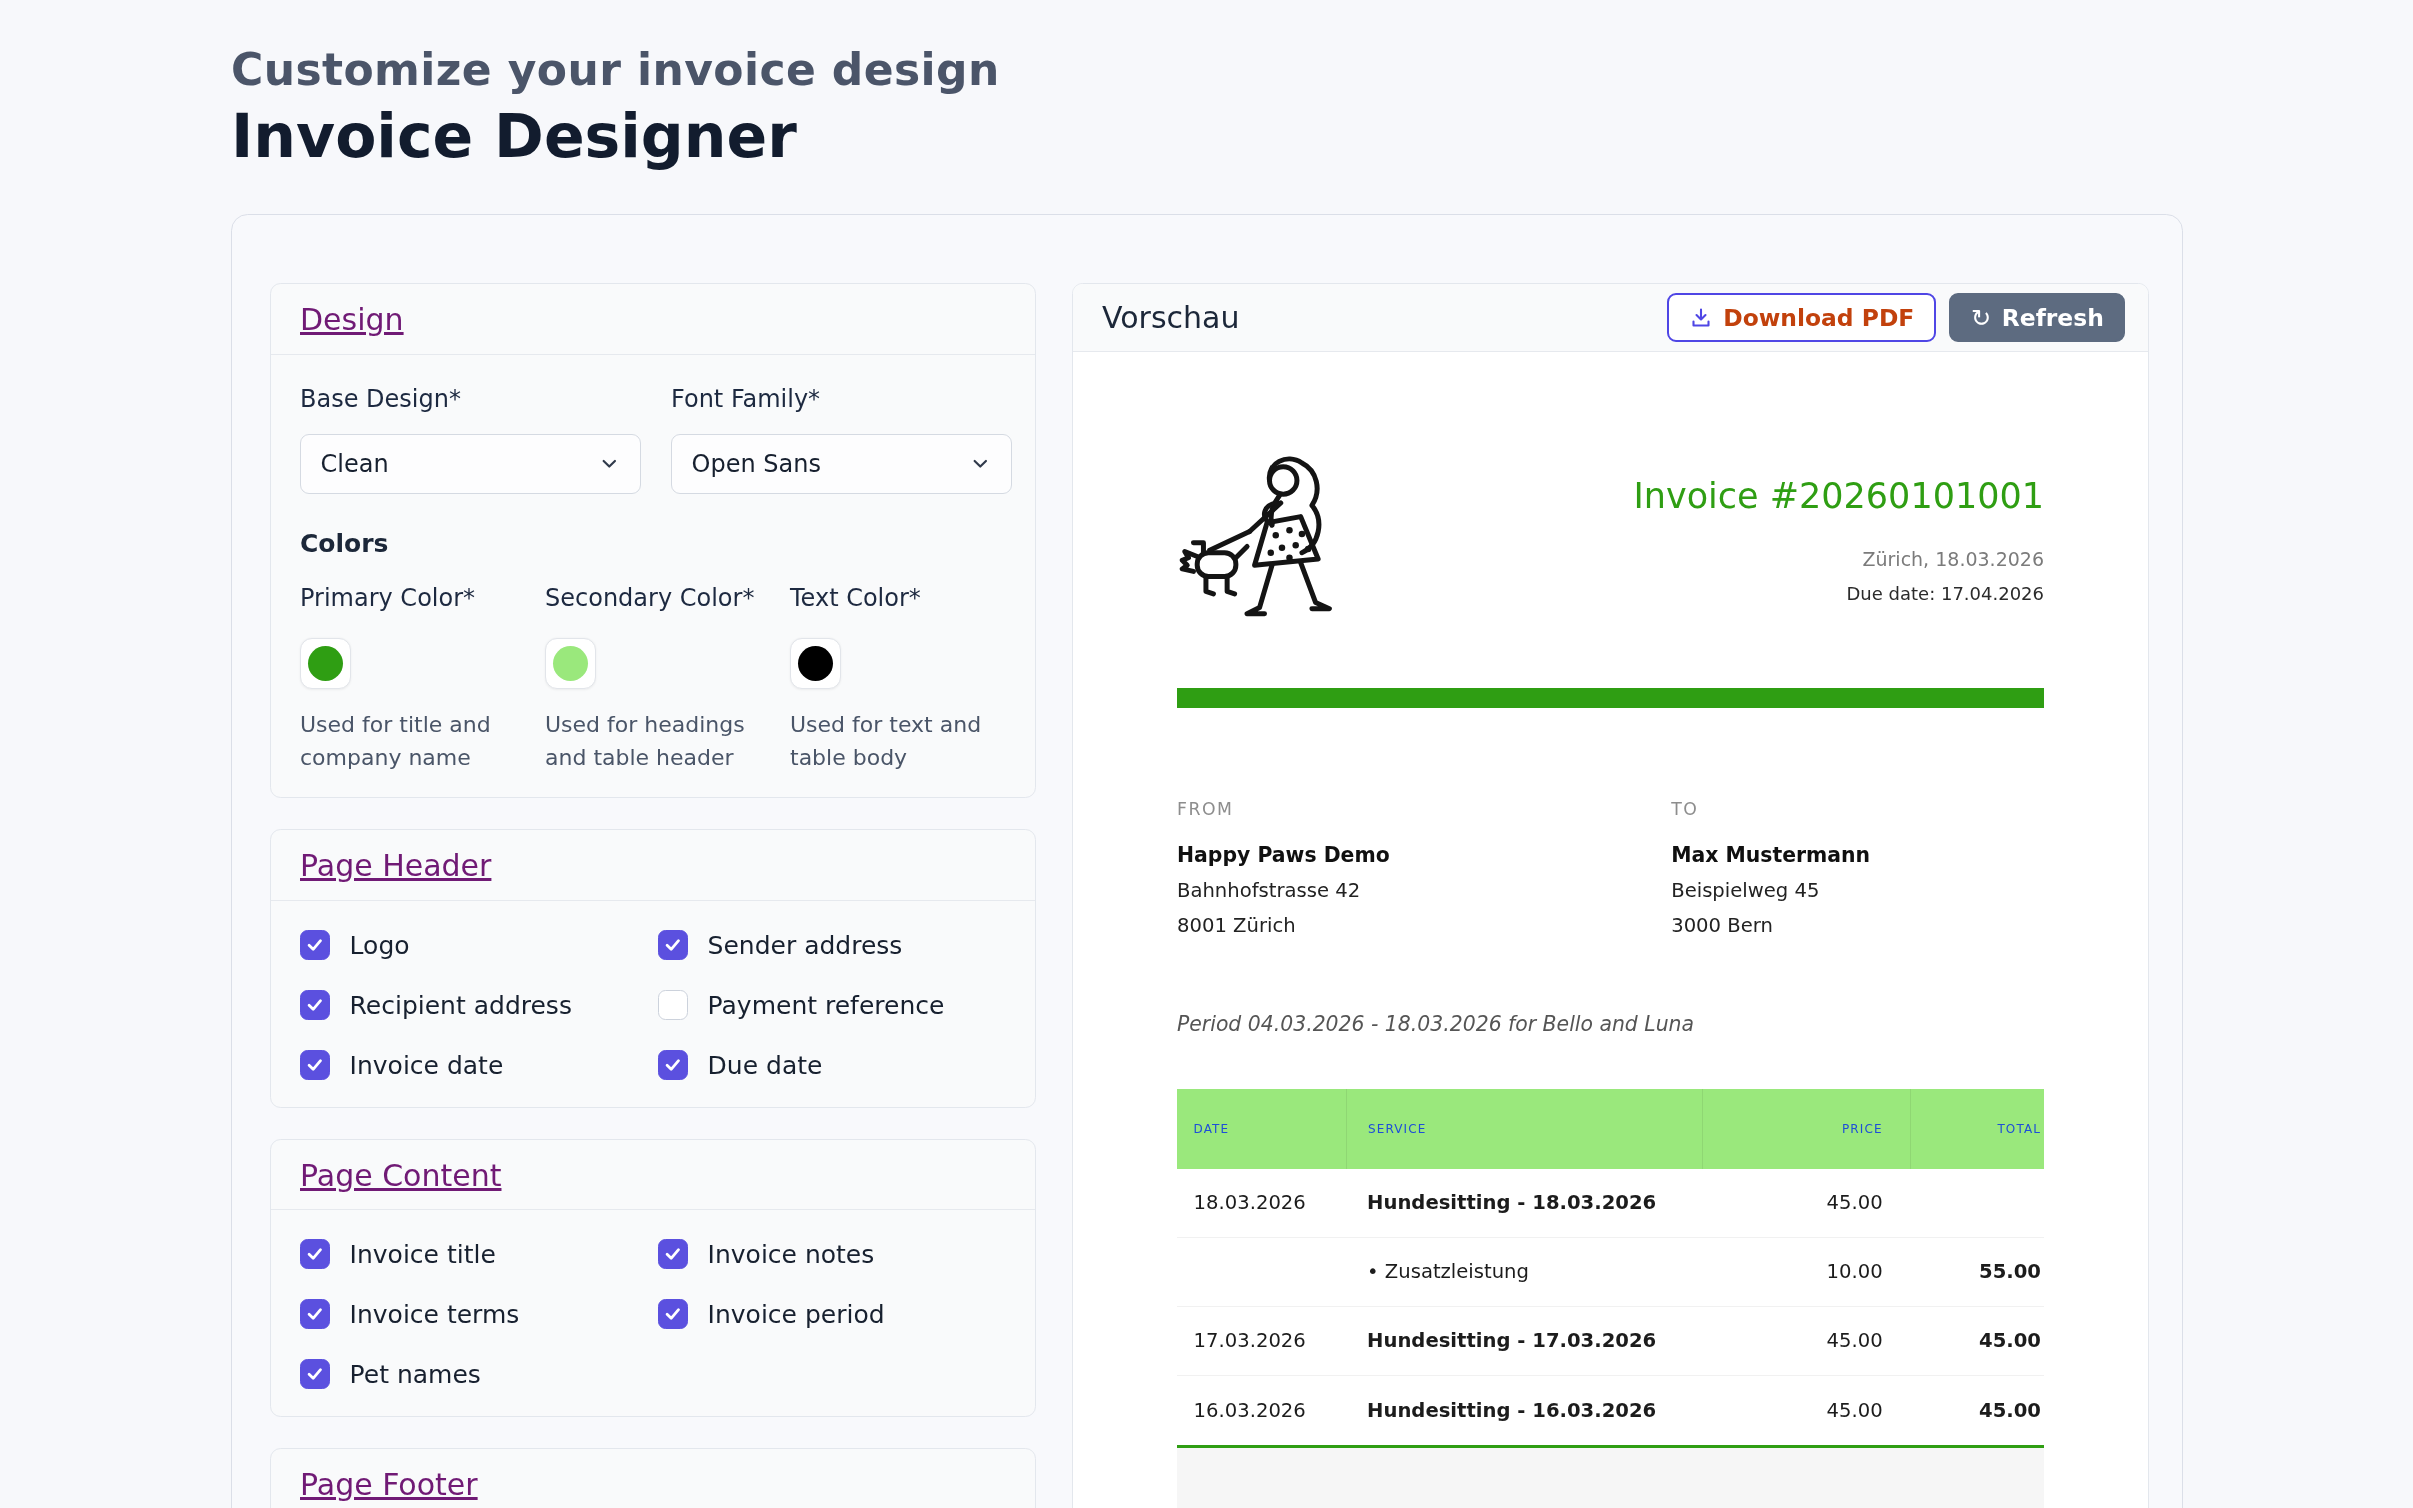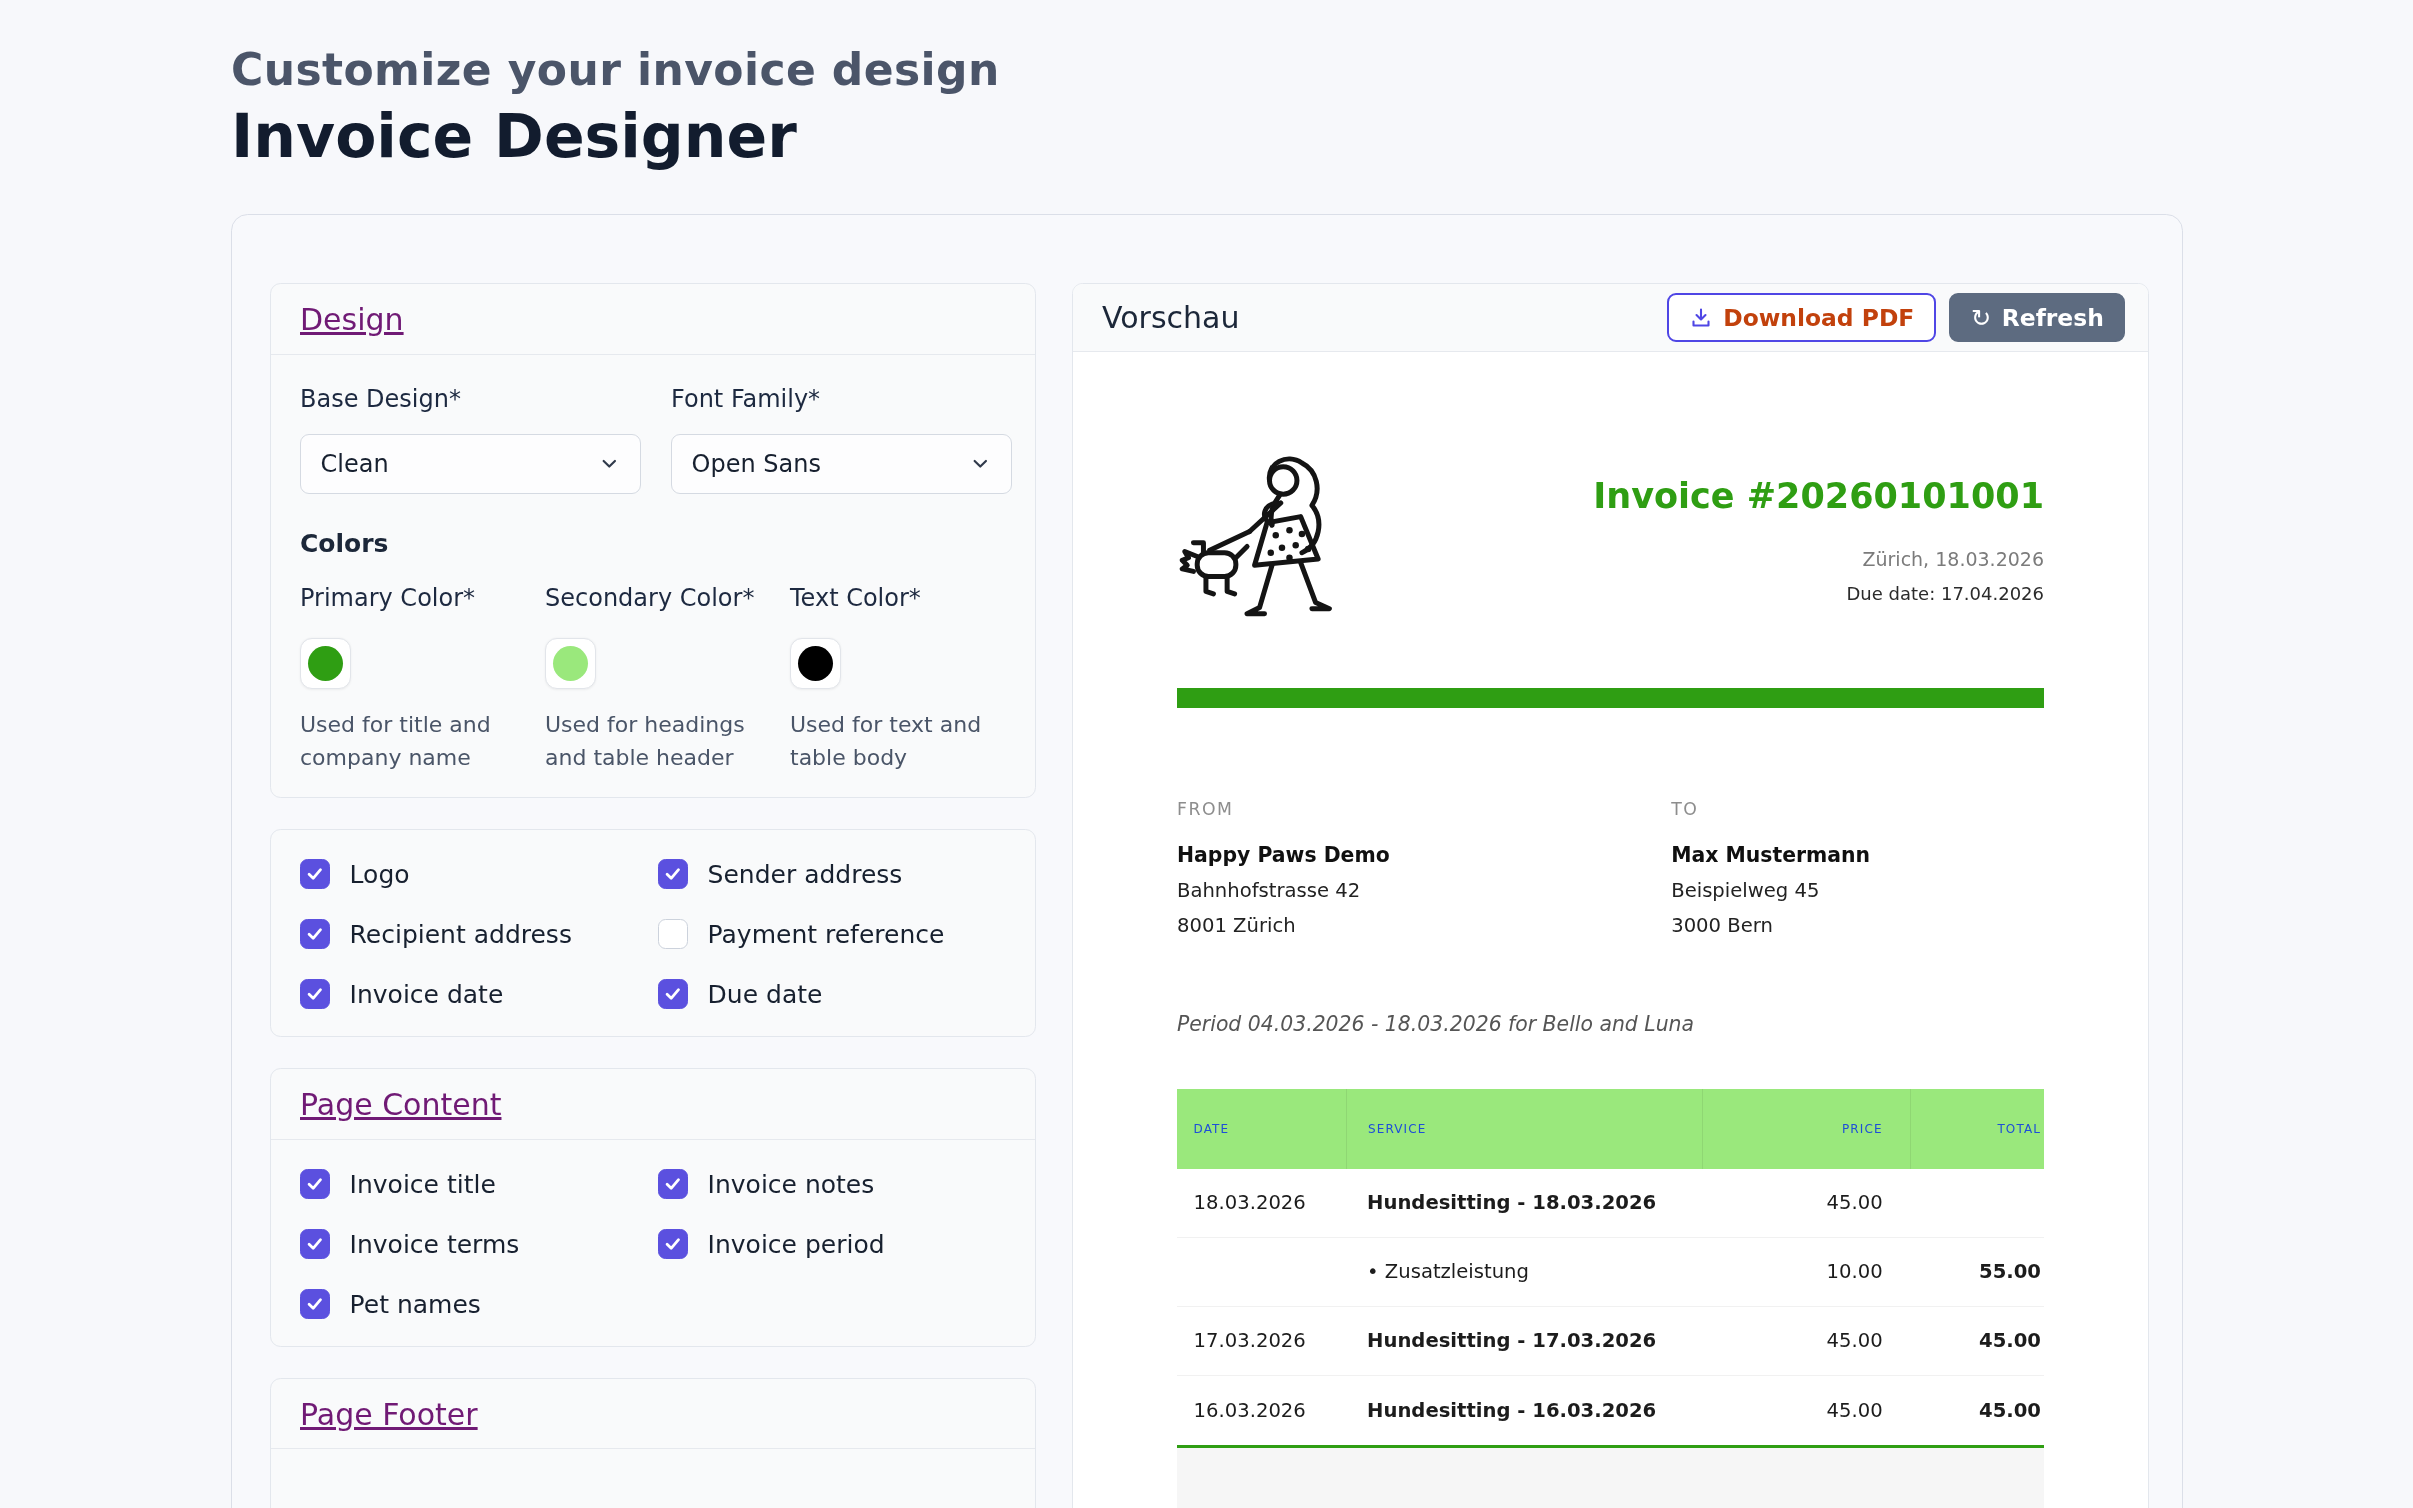--- a/index.html
+++ b/index.html
@@ -53,21 +53,21 @@
     padding:8.3px 19.6px;cursor:pointer;}
   .btn-download{background:#fff;border:2.3px solid #4f46e5;color:#c2410c;}
   .btn-download svg{width:24px;height:24px;}
   .btn-refresh{background:#5d6b80;border:2.3px solid #5d6b80;color:#fff;}
   .btn-refresh .glyph{font-size:24px;font-weight:400;line-height:1;}
 
   .invoice{padding:101px 104px 0;}
   .inv-top{display:flex;justify-content:space-between;}
   .inv-logo svg{width:200px;height:187px;}
   .inv-right{text-align:right;padding-top:22.6px;}
-  .inv-title{font-size:35px;font-weight:700;}
+  .inv-title{font-size:35px;font-weight:400;}
   .inv-city{font-size:19px;color:#7b7b7b;margin-top:32px;}
   .inv-due{font-size:18px;color:#2b2b2b;margin-top:13px;}
   .inv-bar{height:19.6px;margin-top:45px;}
   .inv-addresses{display:flex;margin-top:91px;}
   .addr-col-from{width:57%;}
   .addr-col-to{width:43%;}
   .addr-label{font-size:17.3px;color:#8d8d8d;letter-spacing:1.5px;}
   .addr-name{font-size:20.4px;font-weight:700;color:#101010;margin-top:24px;}
   .addr-line{font-size:19.6px;color:#222;margin-top:12px;}
   .inv-period{font-size:20.4px;font-style:italic;color:#555;margin-top:75px;}
@@ -143,20 +143,21 @@
             <div class="swatch-box">
               <div class="swatch" style="background: rgb(0, 0, 0);"></div>
             </div>
             <div class="color-caption">Used for text and table body</div>
           </div>
         </div>
       </div>
     </div>
 
     <div class="card">
+      <div class="card-heading">Page Header</div>
       <div class="cb-grid">
         <div class="cb-item">
           <span class="checkbox checked">
               <svg viewBox="0 0 24 24">
                 <path d="M5 12.5l5 5L19 7" stroke="#fff" stroke-width="3.4" fill="none" stroke-linecap="round" stroke-linejoin="round"></path>
               </svg>
             </span>
           <span class="cb-label">Logo</span>
         </div>
         <div class="cb-item">

